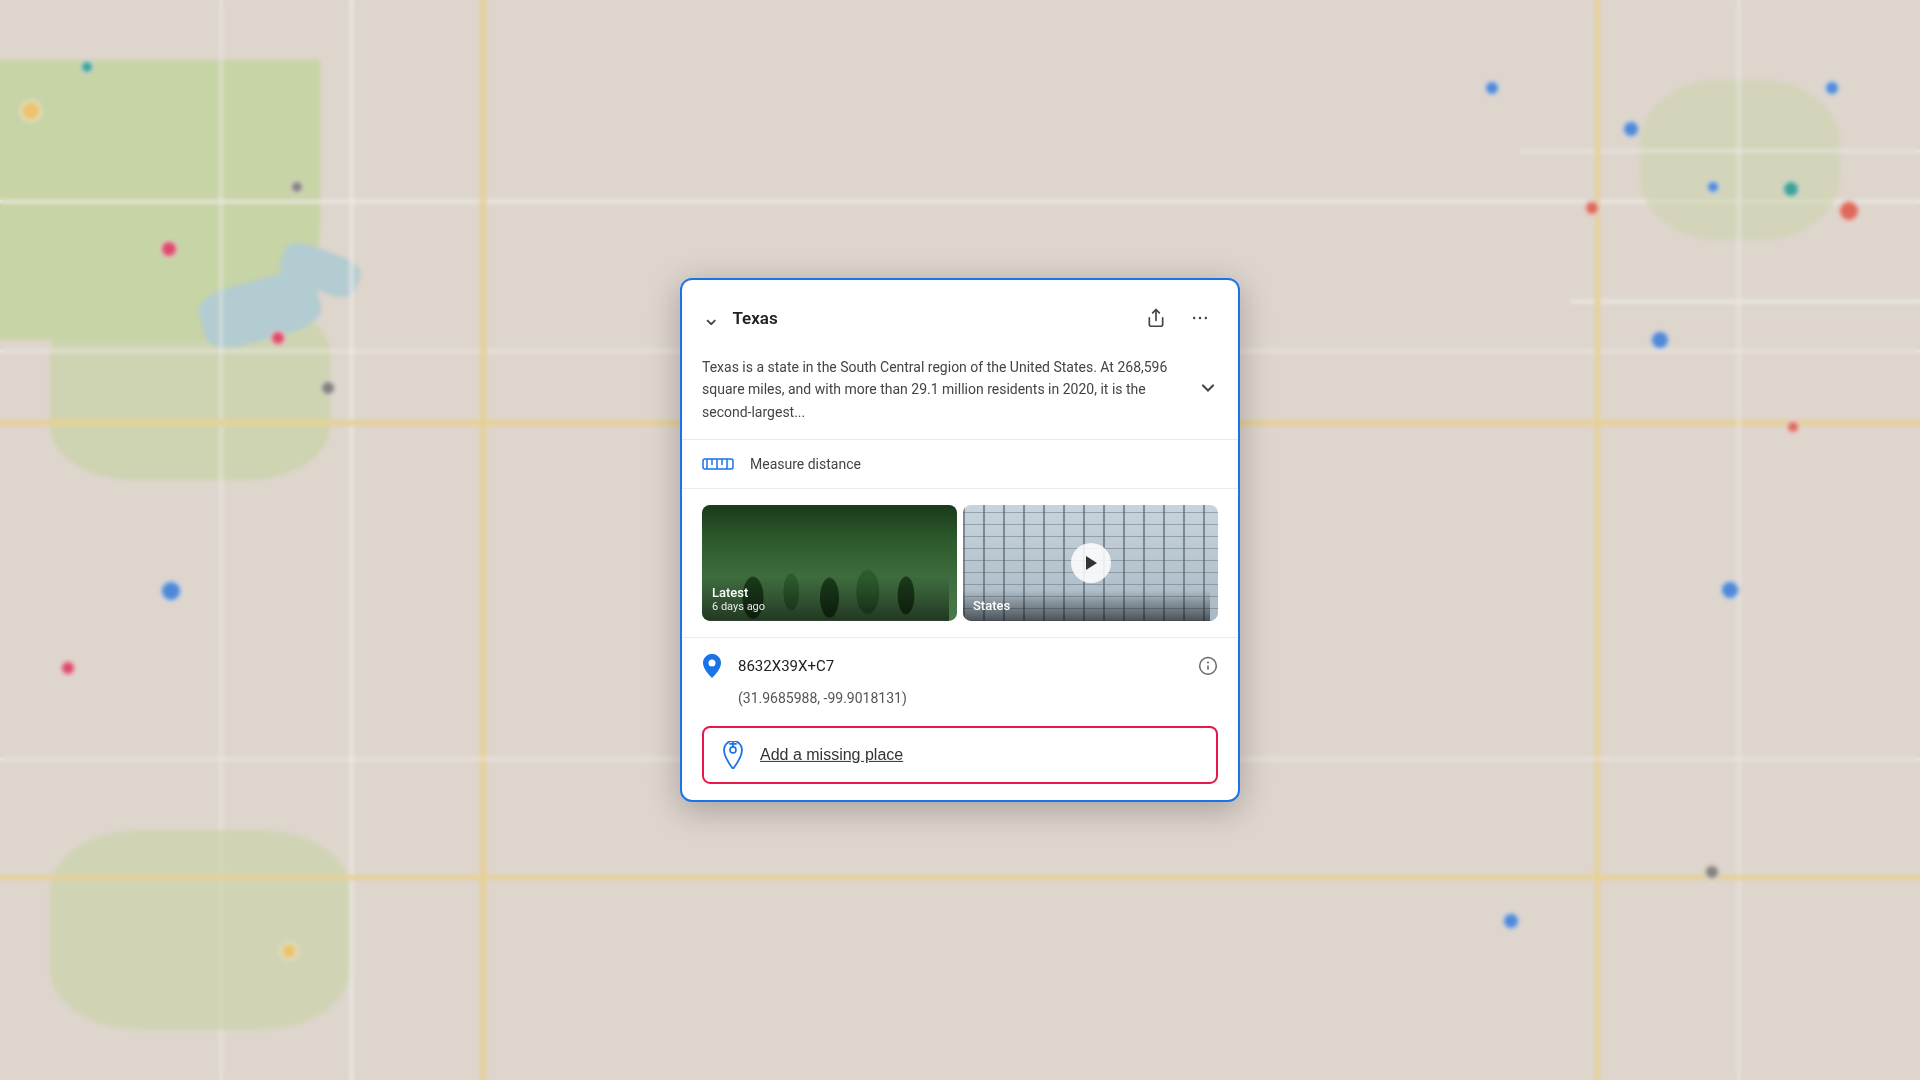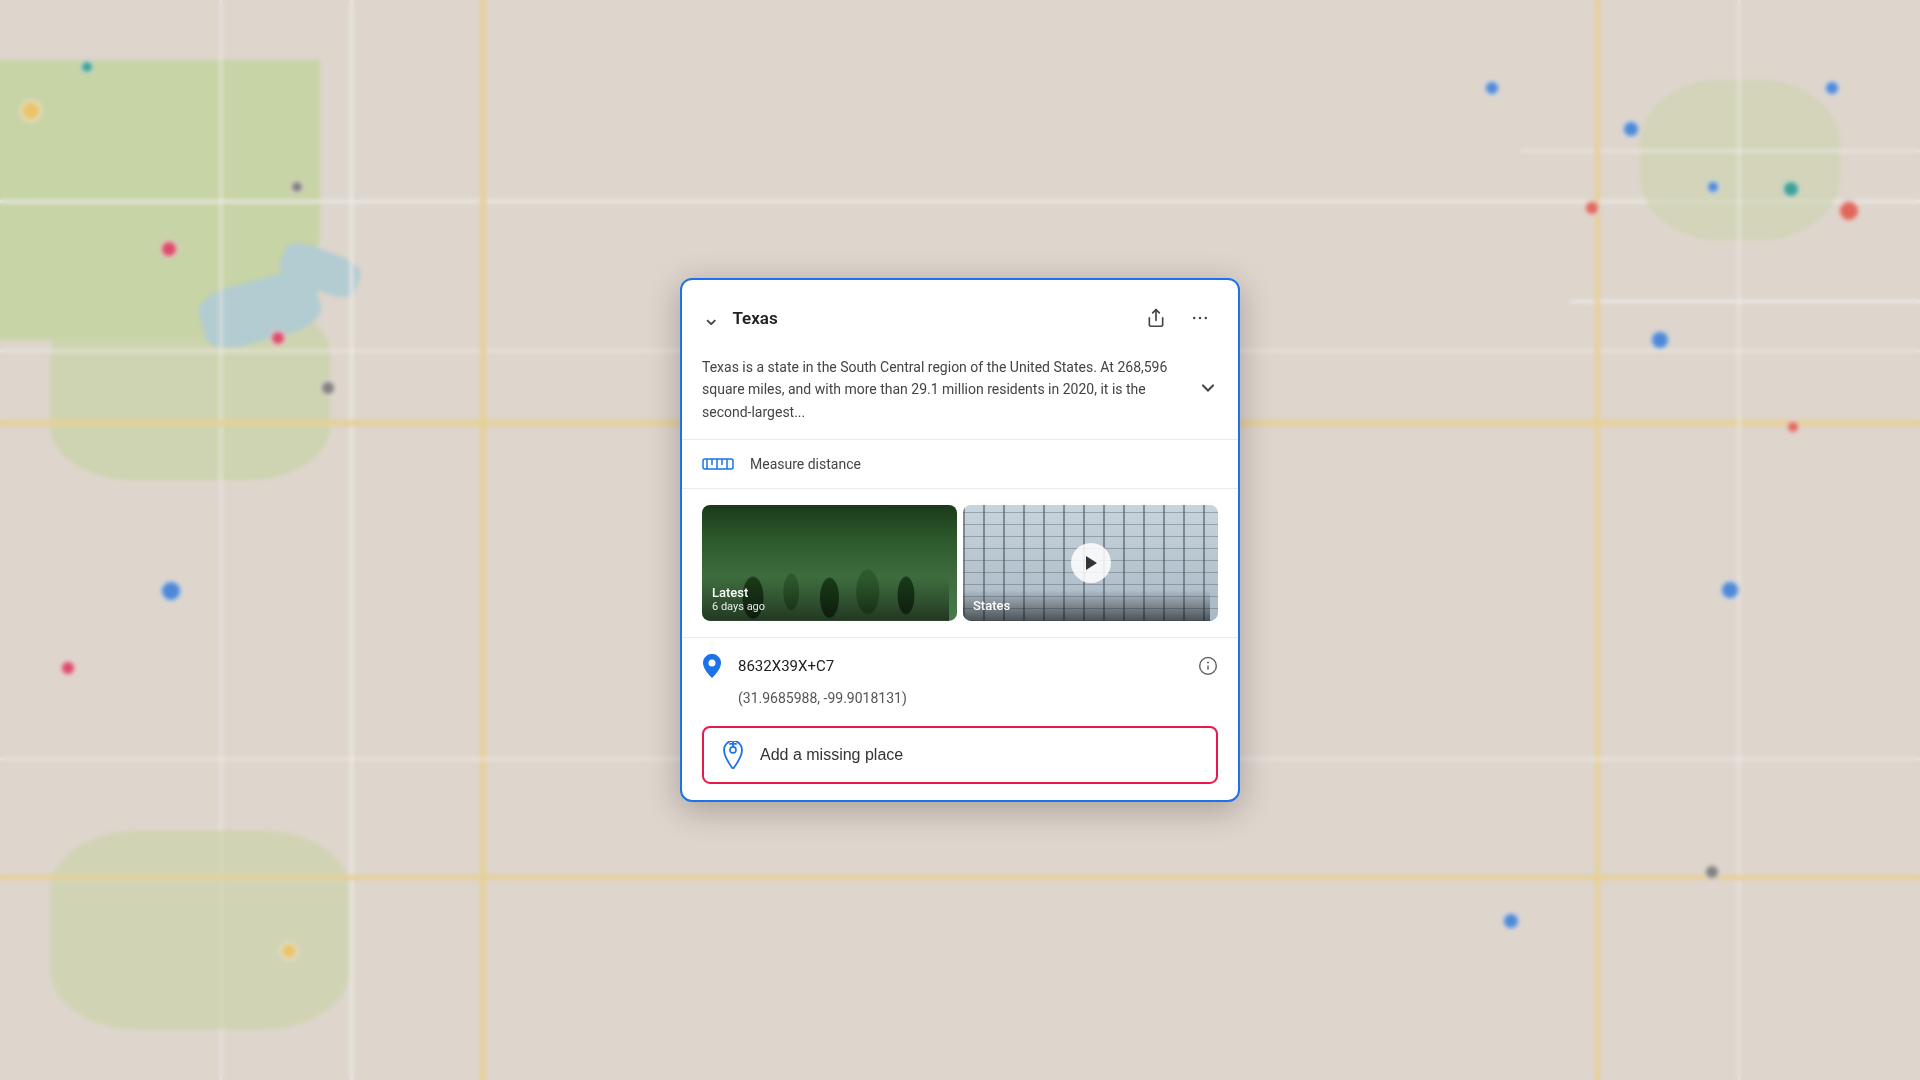--- a/index.html
+++ b/index.html
@@ -357,20 +357,21 @@
       flex-shrink: 0;
       display: flex;
       align-items: center;
       justify-content: center;
     }
 
     .add-place-label {
       font-size: 16px;
       color: #333;
       font-weight: 500;
+      text-decoration: underline;
     }
 
     
     .map-dot {
       position: absolute;
       border-radius: 50%;
       border: 2px solid rgba(255,255,255,0.8);
     }
   </style>
 </head>

